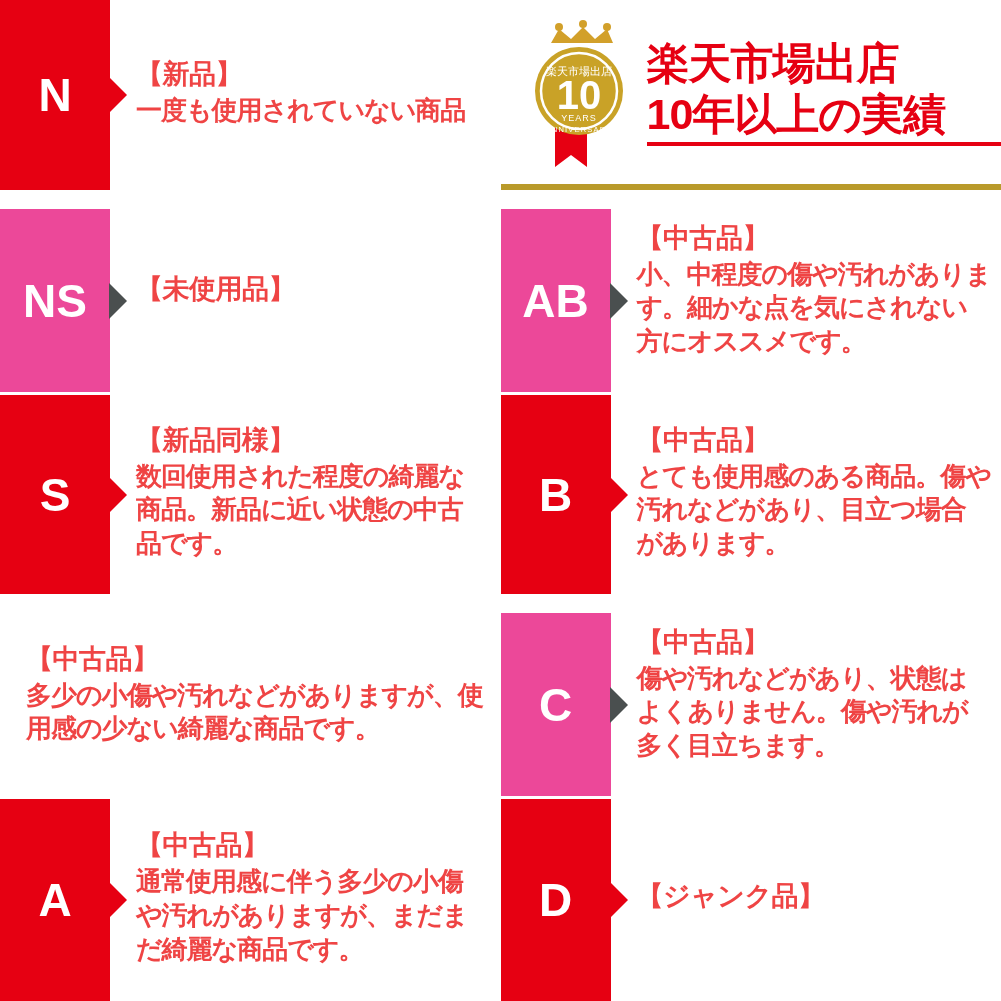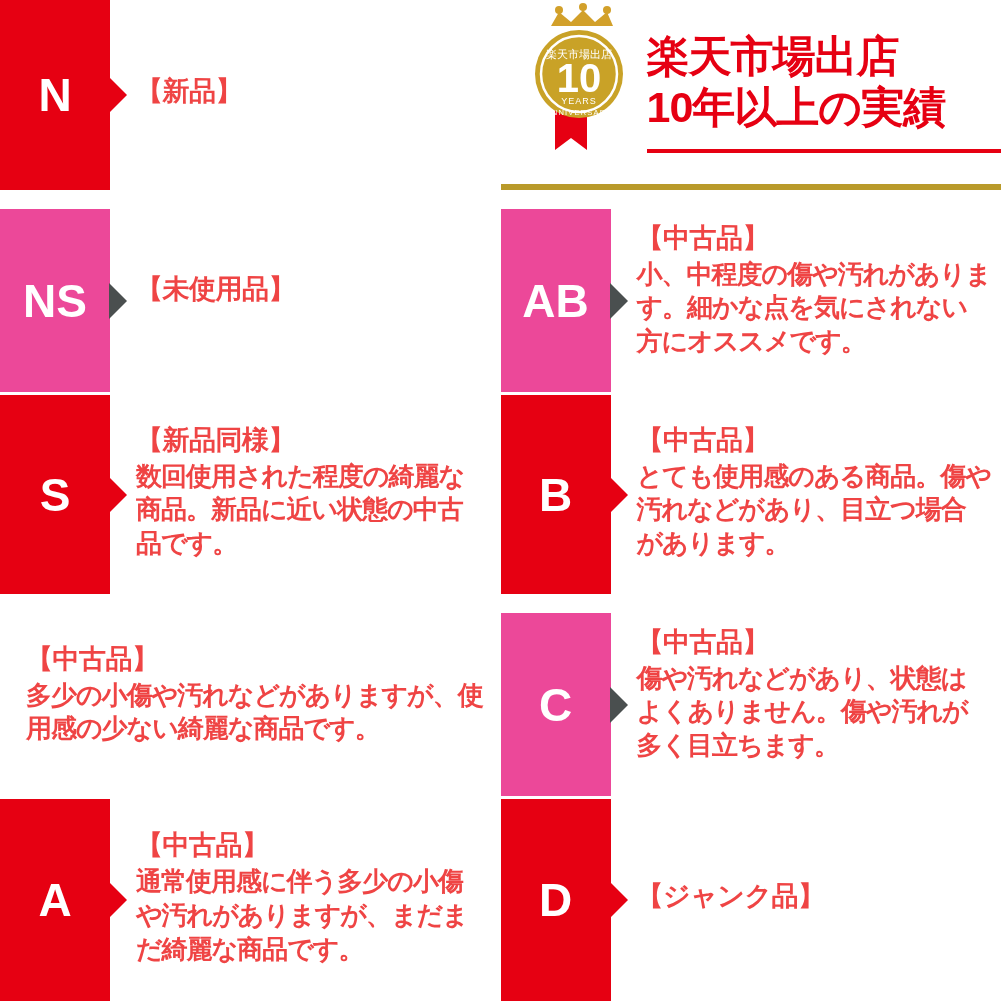--- a/index.html
+++ b/index.html
@@ -87,20 +87,21 @@
     font-size: 26px;
     font-weight: bold;
     line-height: 1.3;
     letter-spacing: -1.0px;
   }
 
   
   .promo {
     position: relative;
     display: flex;
+    align-items: center;
     box-sizing: border-box;
     border-bottom: 6px solid #b99a2a;
     background: #ffffff;
     padding-left: 14px;
   }
   .badge {
     flex: 0 0 120px;
     width: 120px;
     height: 150px;
     position: relative;
@@ -119,36 +120,37 @@
     color: #e60012;
     font-weight: bold;
     font-size: 43px;
     line-height: 1.18;
     letter-spacing: -1px;
     white-space: nowrap;
   }
   .promo-text .l2 {
     border-bottom: 4px solid #e60012;
     display: inline-block;
-    padding-bottom: 16px;
+    padding-bottom: 2px;
   }
 </style>
 </head>
 <body>
 
 <div class="sheet">
   <div class="grid">
 
     <div class="cell">
       <div class="rank red">
         <span>N</span>
         <span class="nub"></span>
       </div>
       <div class="desc">
         <div class="title">【新品】</div>
+        <div class="body">一度も使用されていない商品</div>
       </div>
     </div>
 
     <div class="cell no-right" style="border-bottom:3px solid #ffffff;">
       <div class="promo" style="flex:1 1 auto;">
         <div class="badge">
           <svg width="120" height="152" viewBox="0 0 120 152" xmlns="http://www.w3.org/2000/svg">
 
             <polygon points="40,104 40,150 56,138 72,150 72,104" fill="#e60012"></polygon>
 

